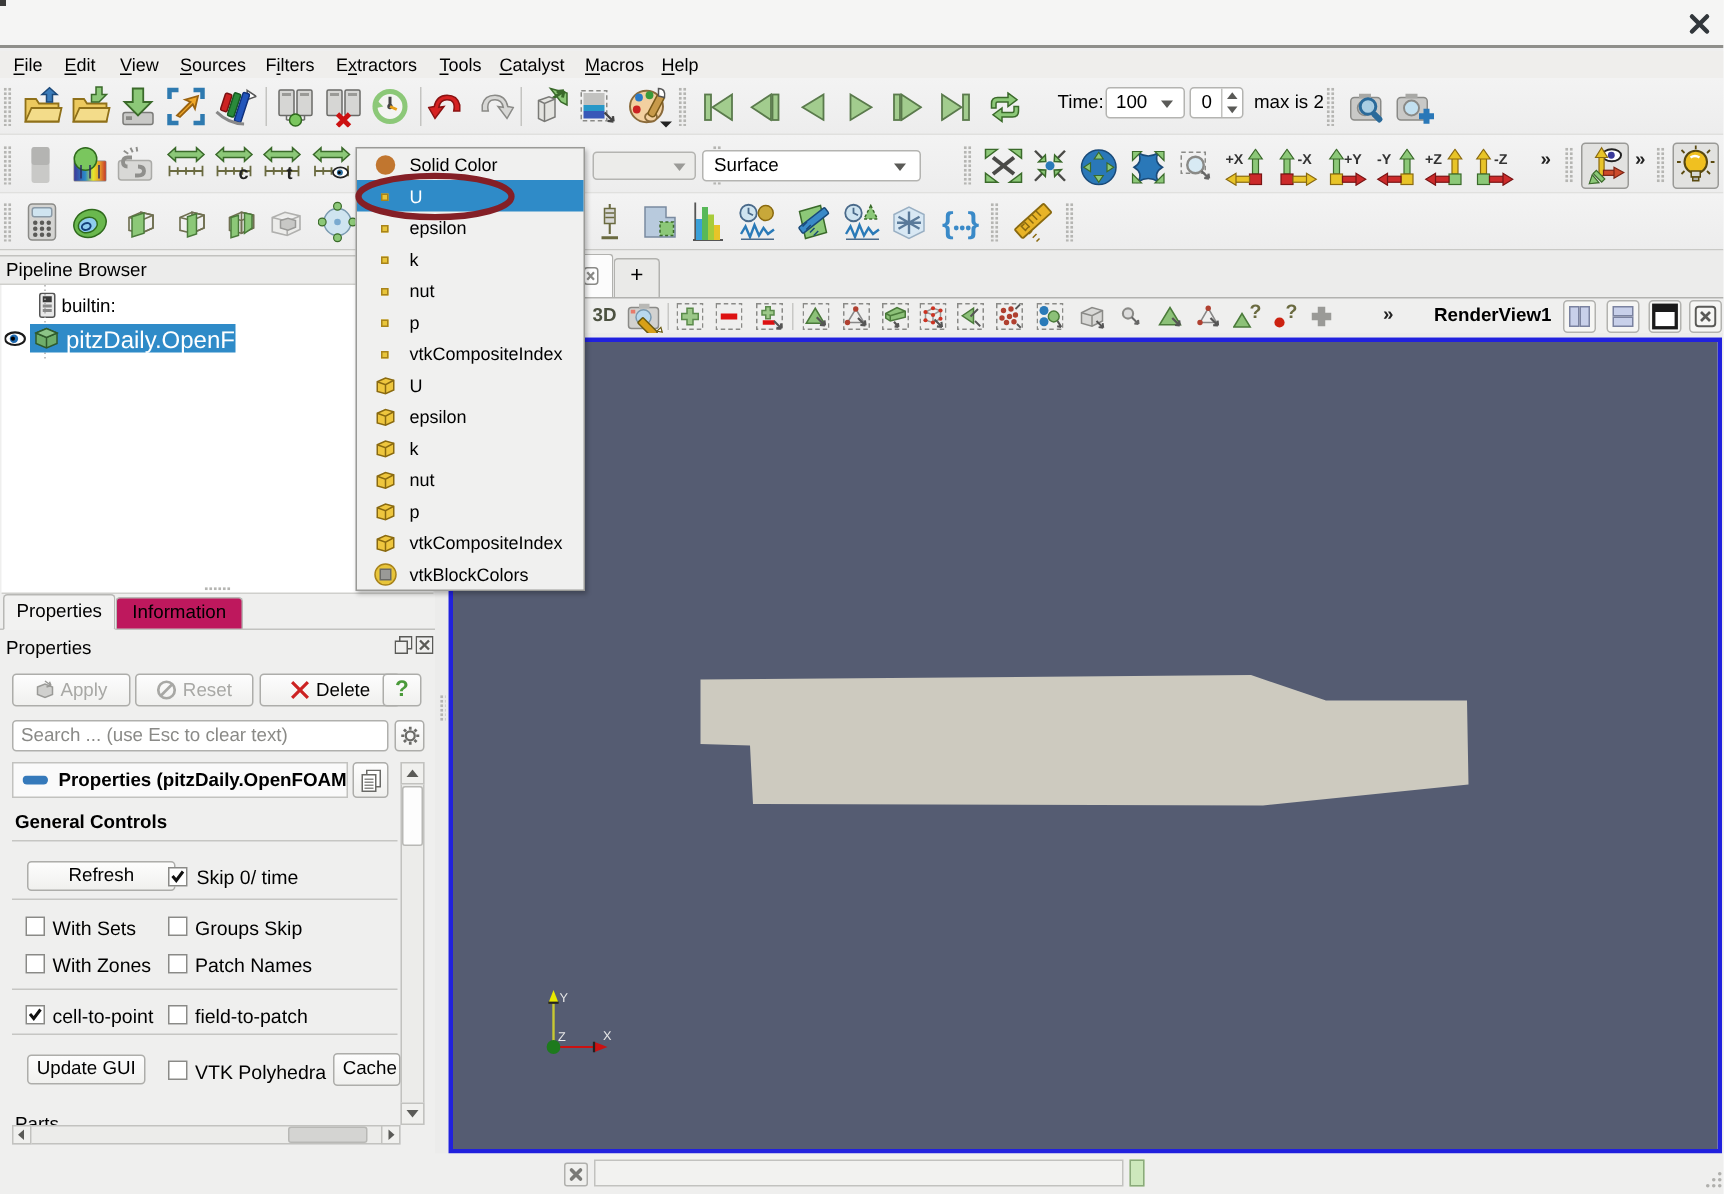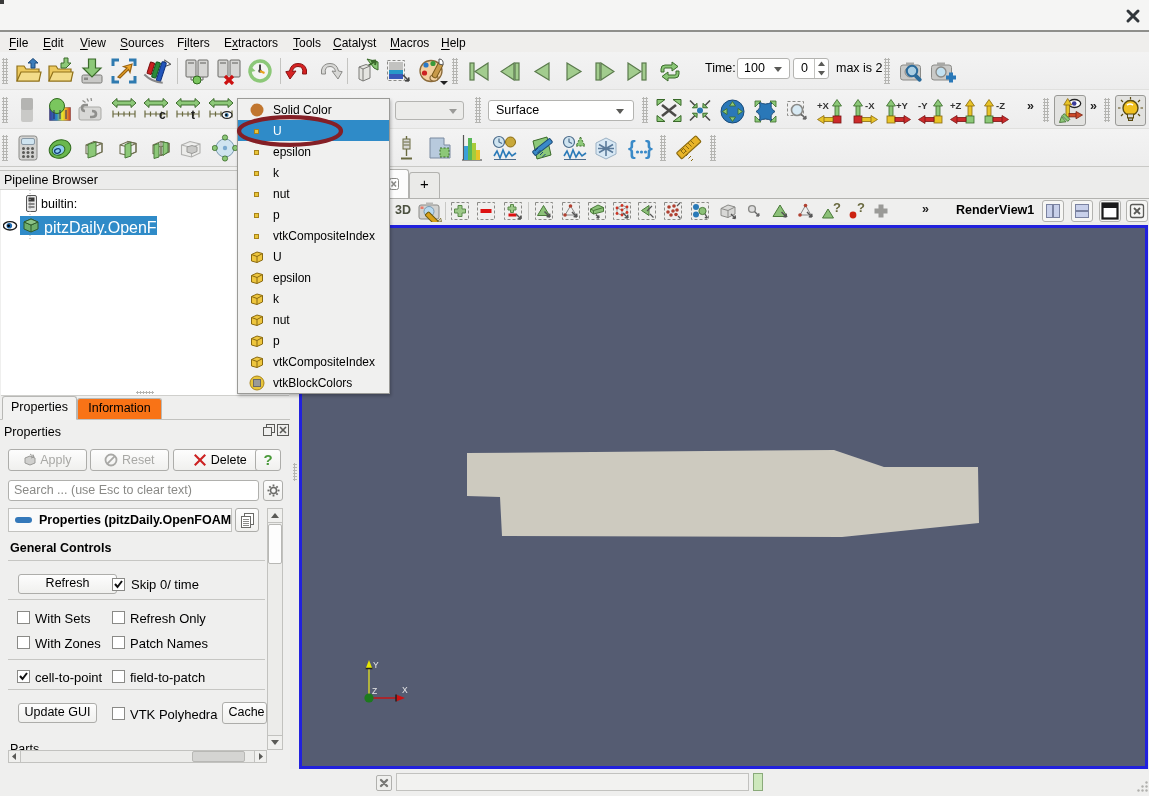--- a/index.html
+++ b/index.html
@@ -247,21 +247,21 @@
         <g transform="translate(14,13)">
           <ellipse cx="5" cy="5" rx="5" ry="3.4" fill="#fff" stroke="#222" stroke-width="1.2"></ellipse>
           <circle cx="4.6" cy="5" r="2" fill="#2a6a9a"></circle>
           <circle cx="4.2" cy="5" r="1" fill="#000"></circle>
         </g>
       </svg>
 <div class="abs combo dis" style="left:395px;top:11px;width:69px;height:19px">
         <span class="arrow-down" style="position:absolute;right:6px;top:7px;border-top-color:#9a9a97"></span>
       </div>
 <div class="abs grip" style="left:475px;top:7px;height:26px"></div>
-<div class="abs combo" style="left:488px;top:10px;width:146px;height:21px">
+<div class="abs combo" style="left:468px;top:10px;width:146px;height:21px">
         <span style="position:absolute;left:7px;top:2px">Surface</span>
         <span class="arrow-down" style="position:absolute;right:9px;top:8px"></span>
       </div>
 <div class="abs grip" style="left:642px;top:7px;height:26px"></div>
 <svg class="abs" style="left:656px;top:9px" width="26" height="23">
         <g stroke="#4a4a47" stroke-width="2.6">
           <line x1="6" y1="6" x2="20" y2="17"></line>
           <line x1="20" y1="6" x2="6" y2="17"></line>
         </g>
         <g stroke="#3a6a2a" stroke-width="1" fill="#8cc878">
@@ -515,21 +515,21 @@
         <path d="M2 5 L9 2 L16 5 L16 12 L9 15 L2 12 Z" fill="#6fae6a" stroke="#2f5a2c"></path>
         <path d="M2 5 L9 8 L16 5" fill="none" stroke="#2f5a2c"></path>
         <path d="M9 8 L9 15" stroke="#2f5a2c"></path>
         <path d="M2 5 L9 2 L16 5 L9 8 Z" fill="#8cc487" stroke="#2f5a2c"></path>
       </svg>
 <span class="abs" style="left:43px;top:29px;color:#fff;font-size:16px">pitzDaily.OpenFOAM</span>
 </div>
 <div class="abs" style="left:136px;top:224px;width:18px;height:3px;background-image:radial-gradient(circle,#b5b5b2 1px,transparent 1.2px);background-size:3px 3px"></div>
 <div id="propsdock">
 <div class="abs ptab" style="left:2px;top:229px;width:75px;height:24px;background:#f2f2f1;border-bottom:1px solid #f2f2f1;z-index:2"><span style="position:relative;top:3px">Properties</span></div>
-<div class="abs ptab" style="left:77px;top:231px;width:85px;height:22px;background:#f97316"><span style="position:relative;top:2px">Information</span></div>
+<div class="abs ptab" style="left:77px;top:231px;width:85px;height:22px;background:#be185d"><span style="position:relative;top:2px">Information</span></div>
 <div class="abs" style="left:0px;top:252px;width:290px;height:1px;background:#c2c2bf"></div>
 <span class="abs" style="left:4px;top:258px">Properties</span>
 <svg class="abs" style="left:263px;top:257px" width="12" height="12">
         <rect x="3.5" y="0.5" width="8" height="8" fill="none" stroke="#5a5a57"></rect>
         <rect x="0.5" y="3.5" width="8" height="8" fill="#efefee" stroke="#5a5a57"></rect>
       </svg>
 <svg class="abs" style="left:277px;top:257px" width="12" height="12">
         <rect x="0.5" y="0.5" width="11" height="11" fill="none" stroke="#5a5a57"></rect>
         <path d="M3 3 L9 9 M9 3 L3 9" stroke="#5a5a57" stroke-width="1.6"></path>
       </svg>
@@ -594,21 +594,21 @@
 <div class="hline" style="top:393px"></div>
 <div class="btn" style="left:18px;top:407px;width:99px;height:20px"><span style="position:relative;top:1px">Refresh</span></div>
 <div class="checkbox" style="left:112px;top:411px"><svg width="11" height="11">
           <path d="M2 5 L4.5 8 L9 2" fill="none" stroke="#111" stroke-width="2"></path>
         </svg></div>
 <span class="cblabel" style="left:131px;top:410px">Skip 0/ time</span>
 <div class="hline" style="top:432px"></div>
 <div class="checkbox" style="left:17px;top:444px"></div>
       <span class="cblabel" style="left:35px;top:444px">With Sets</span>
 <div class="checkbox" style="left:112px;top:444px"></div>
-      <span class="cblabel" style="left:130px;top:444px">Refresh Only</span>
+      <span class="cblabel" style="left:130px;top:444px">Groups Skip</span>
 <div class="checkbox" style="left:17px;top:469px"></div>
       <span class="cblabel" style="left:35px;top:469px">With Zones</span>
 <div class="checkbox" style="left:112px;top:469px"></div>
       <span class="cblabel" style="left:130px;top:469px">Patch Names</span>
 <div class="hline" style="top:492px"></div>
 <div class="checkbox" style="left:17px;top:503px"><svg width="11" height="11">
           <path d="M2 5 L4.5 8 L9 2" fill="none" stroke="#111" stroke-width="2"></path>
         </svg></div>
 <span class="cblabel" style="left:35px;top:503px">cell-to-point</span>
 <div class="checkbox" style="left:112px;top:503px"></div>

